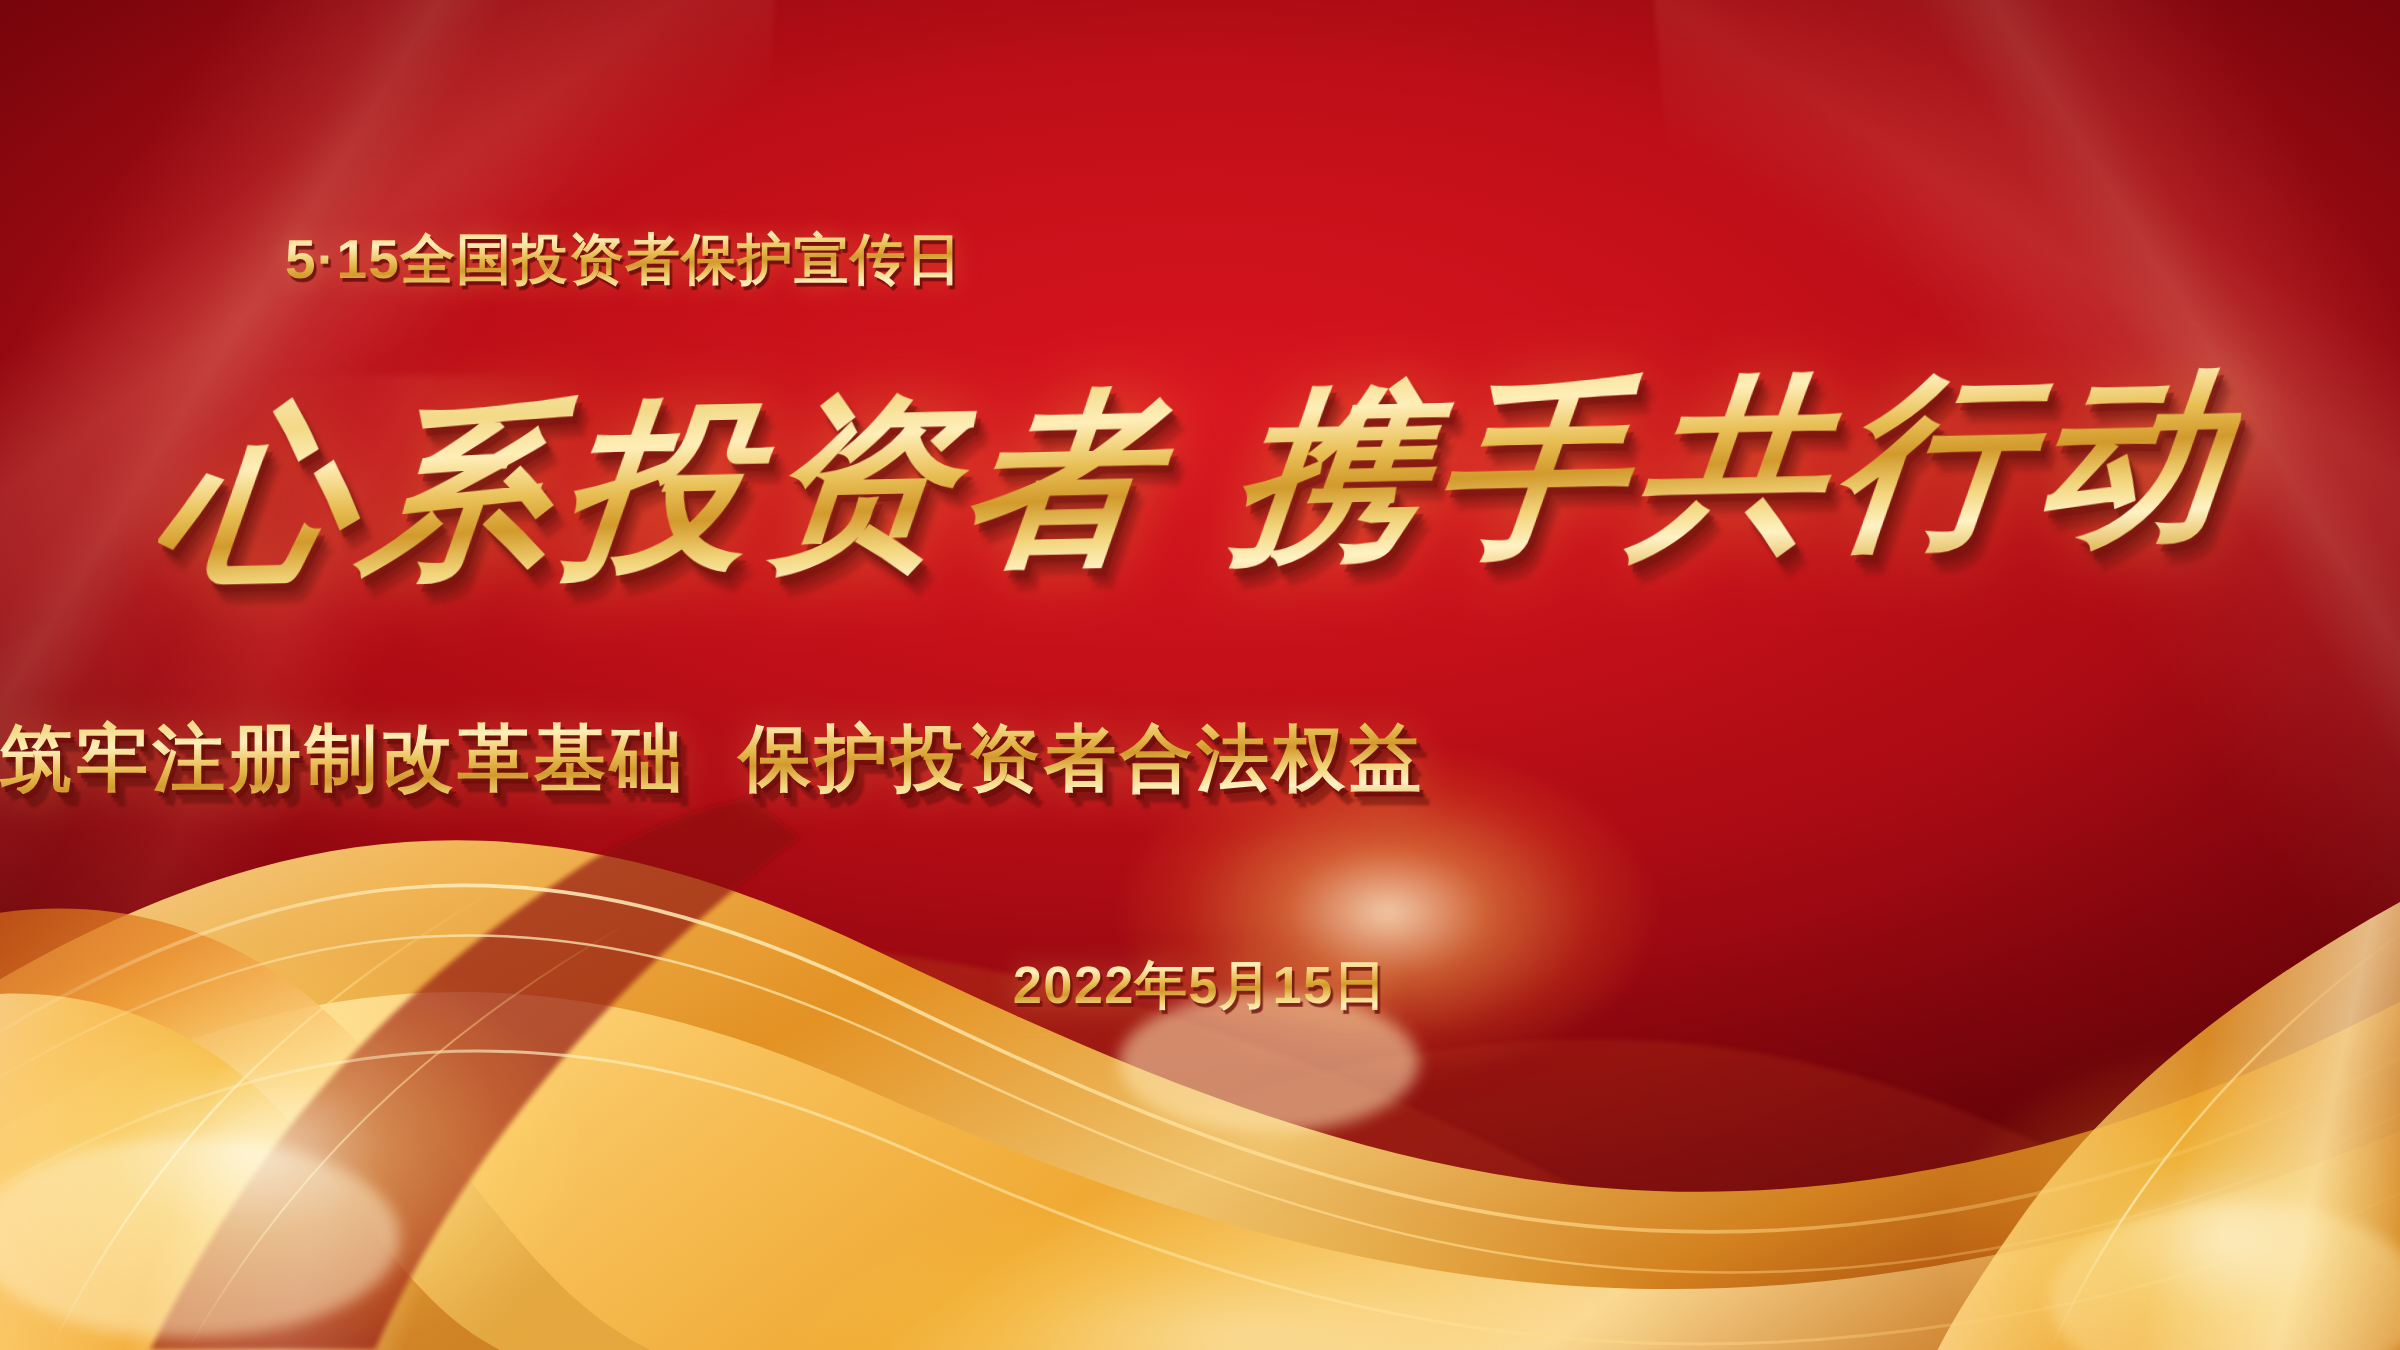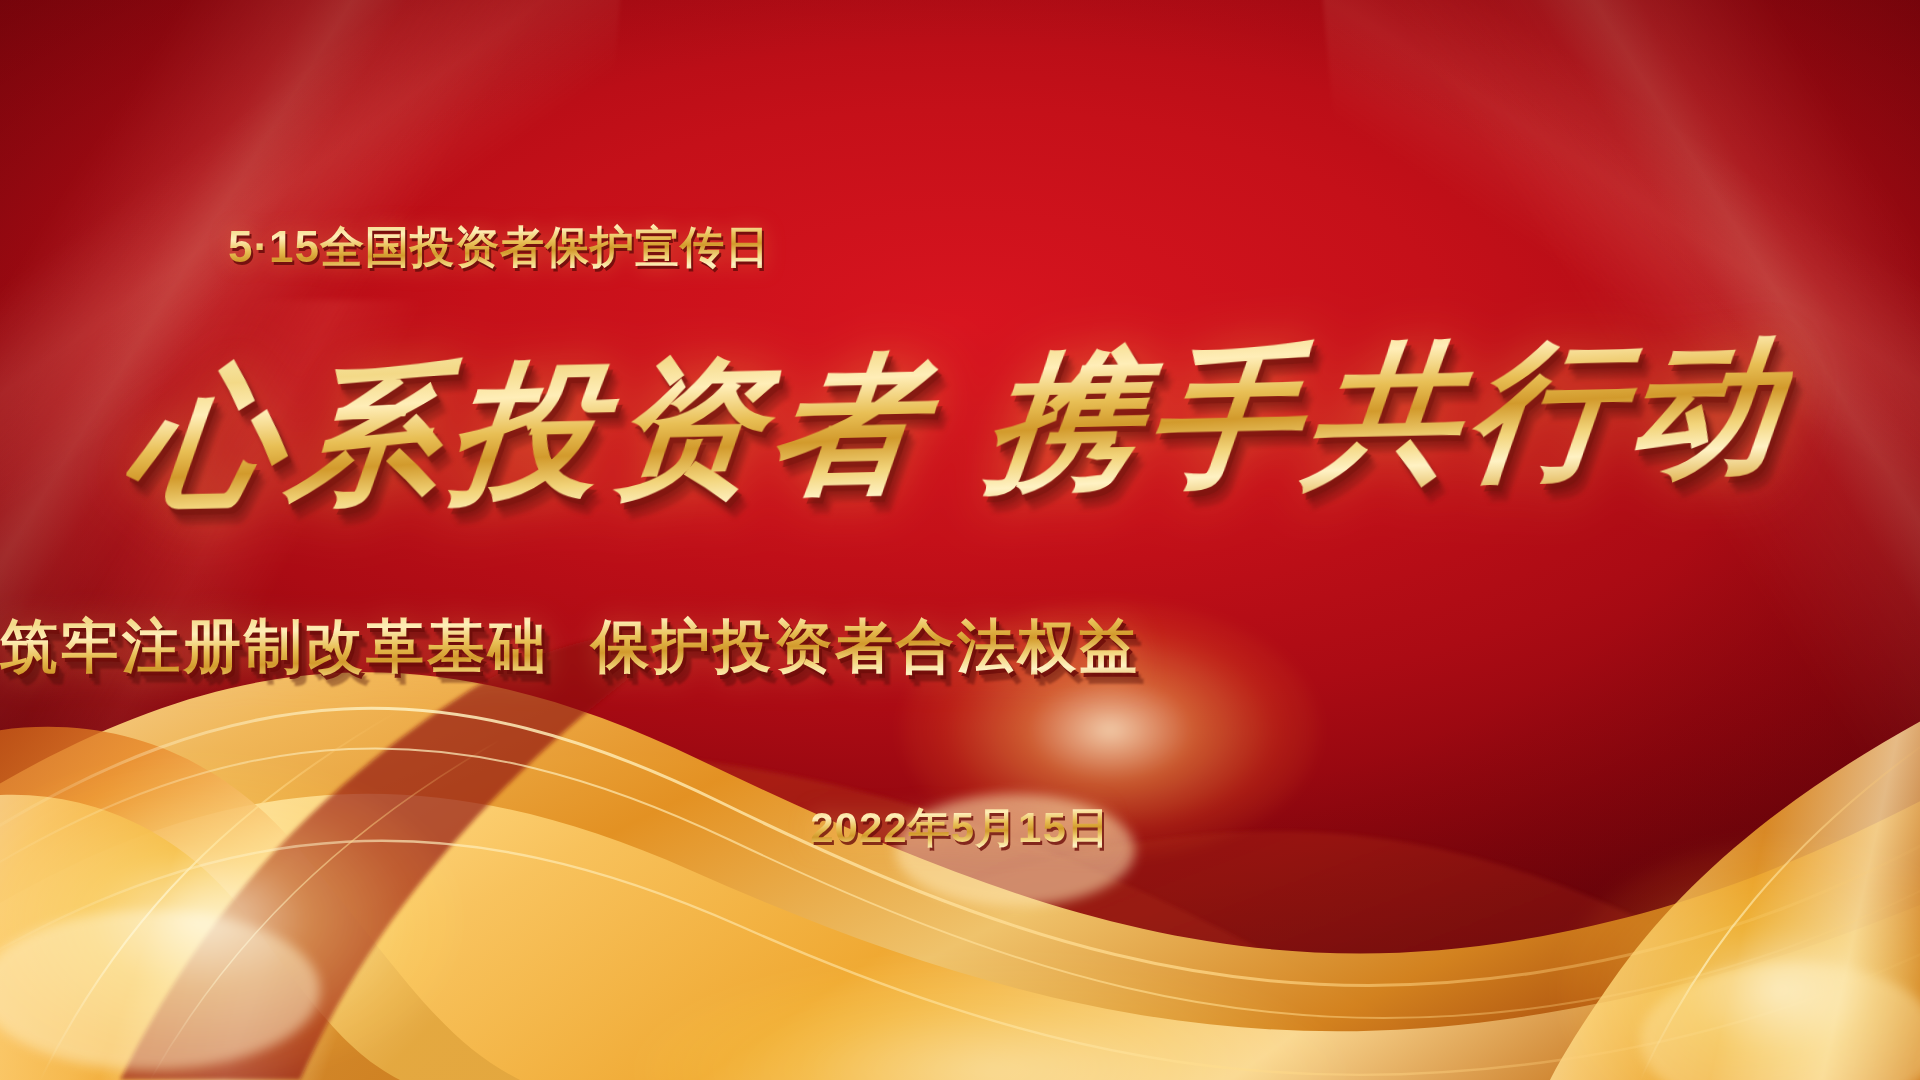--- a/index.html
+++ b/index.html
@@ -128,21 +128,21 @@
       rgba(255,236,190,0.70) 0%, rgba(255,180,60,0.36) 30%,
       rgba(255,120,20,0.14) 58%, rgba(255,90,10,0) 78%);
     filter: blur(8px); }
   .glow-d { left: 640px; top: 960px; width: 700px; height: 220px;
     background: radial-gradient(ellipse at center,
       rgba(255,230,170,0.45) 0%, rgba(255,170,50,0.22) 38%,
       rgba(255,110,10,0) 76%);
     filter: blur(10px); }
 
   
-  .content { position: absolute; inset: 0; margin-top: 40px; }
+  .content { position: absolute; inset: 0; }
 
   
   .gold {
     background: linear-gradient(178deg,
       #f7e7a8 0%,
       #f3d987 14%,
       #ffeeb8 28%,
       #e8bf55 44%,
       #d29a2c 56%,
       #f2d47a 70%,

